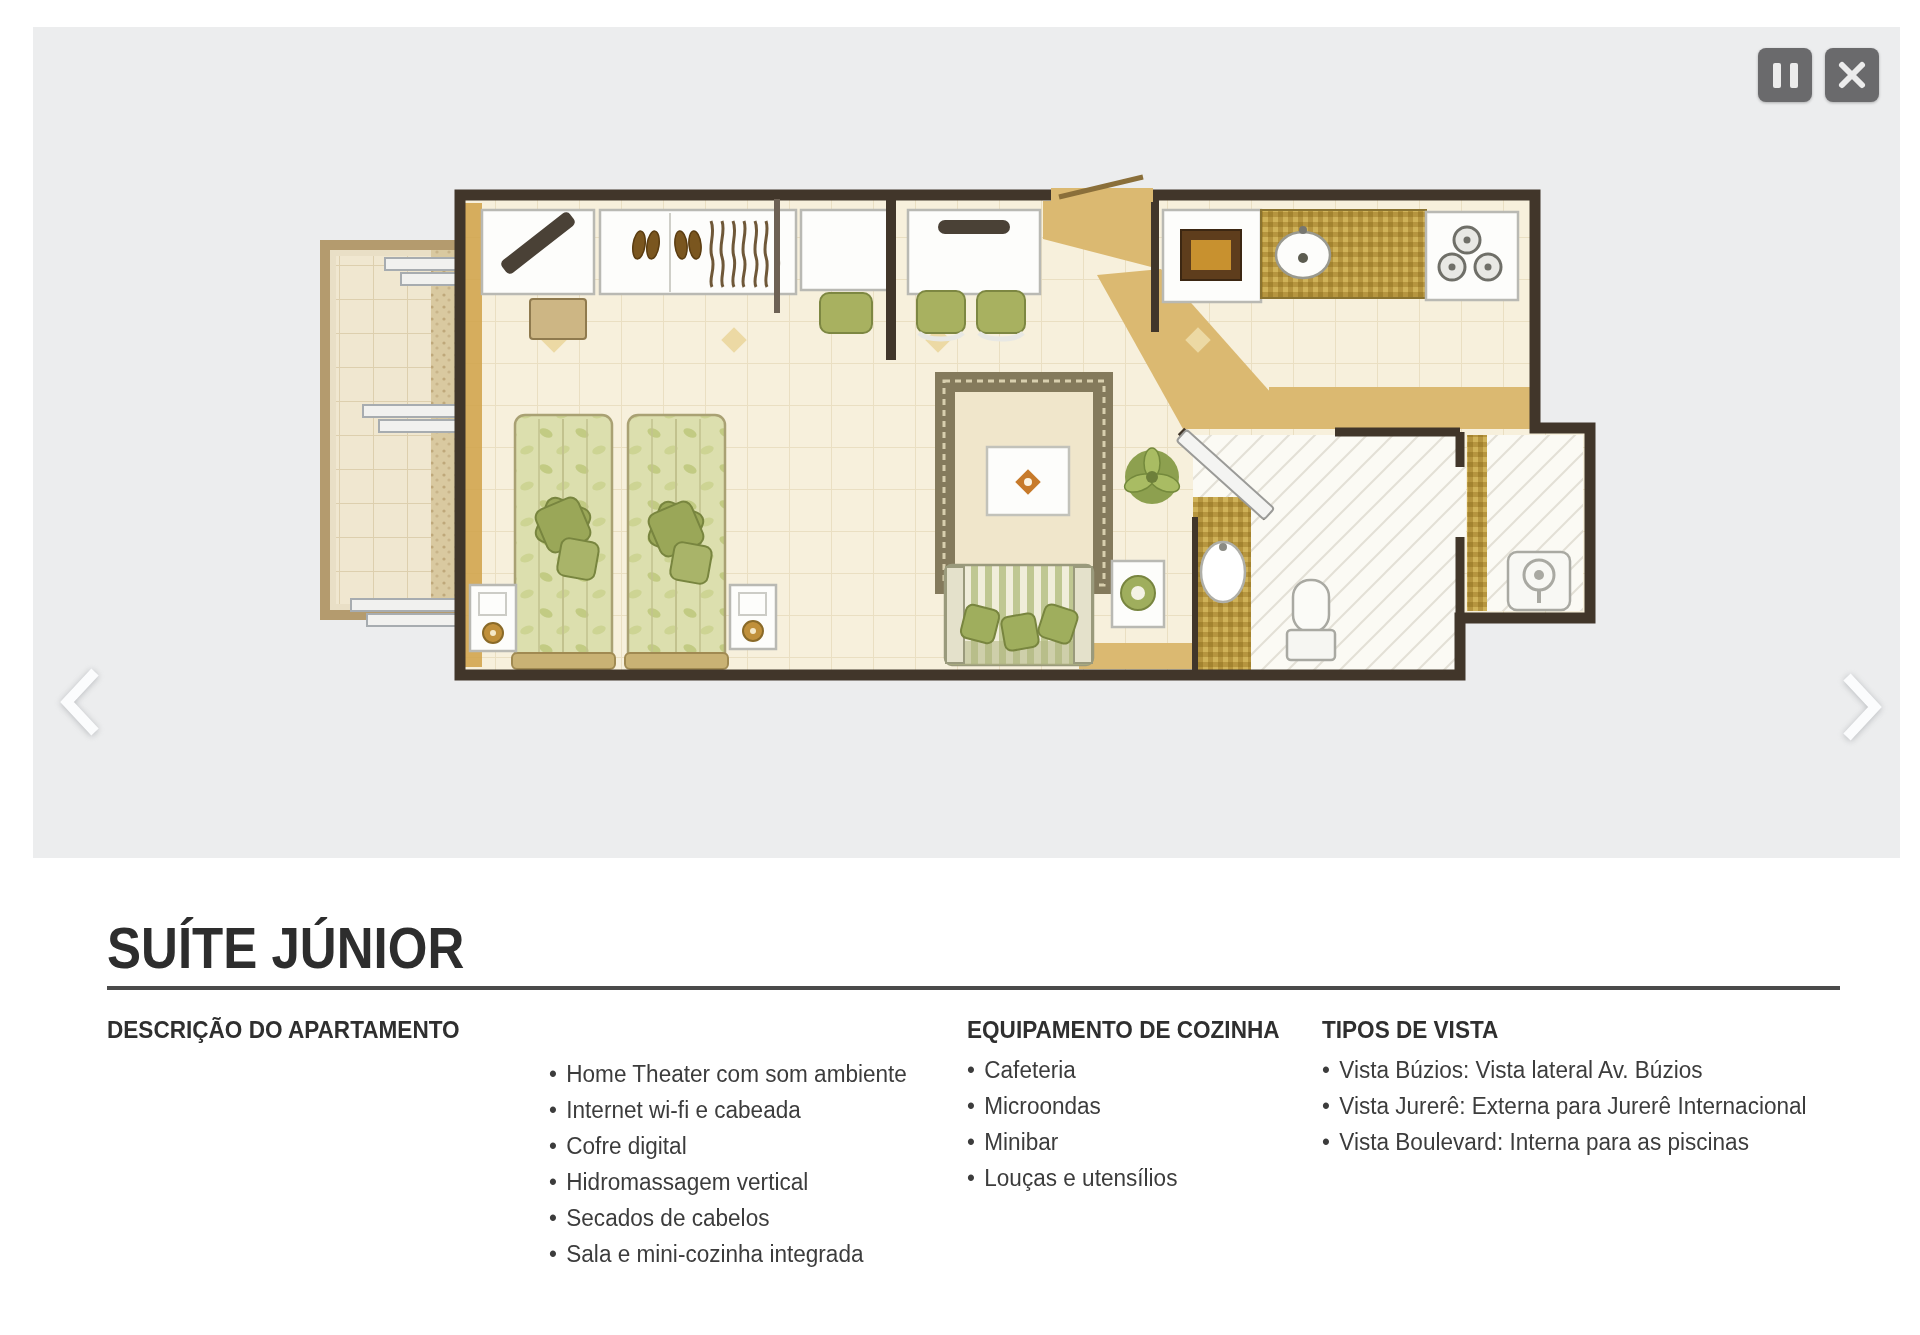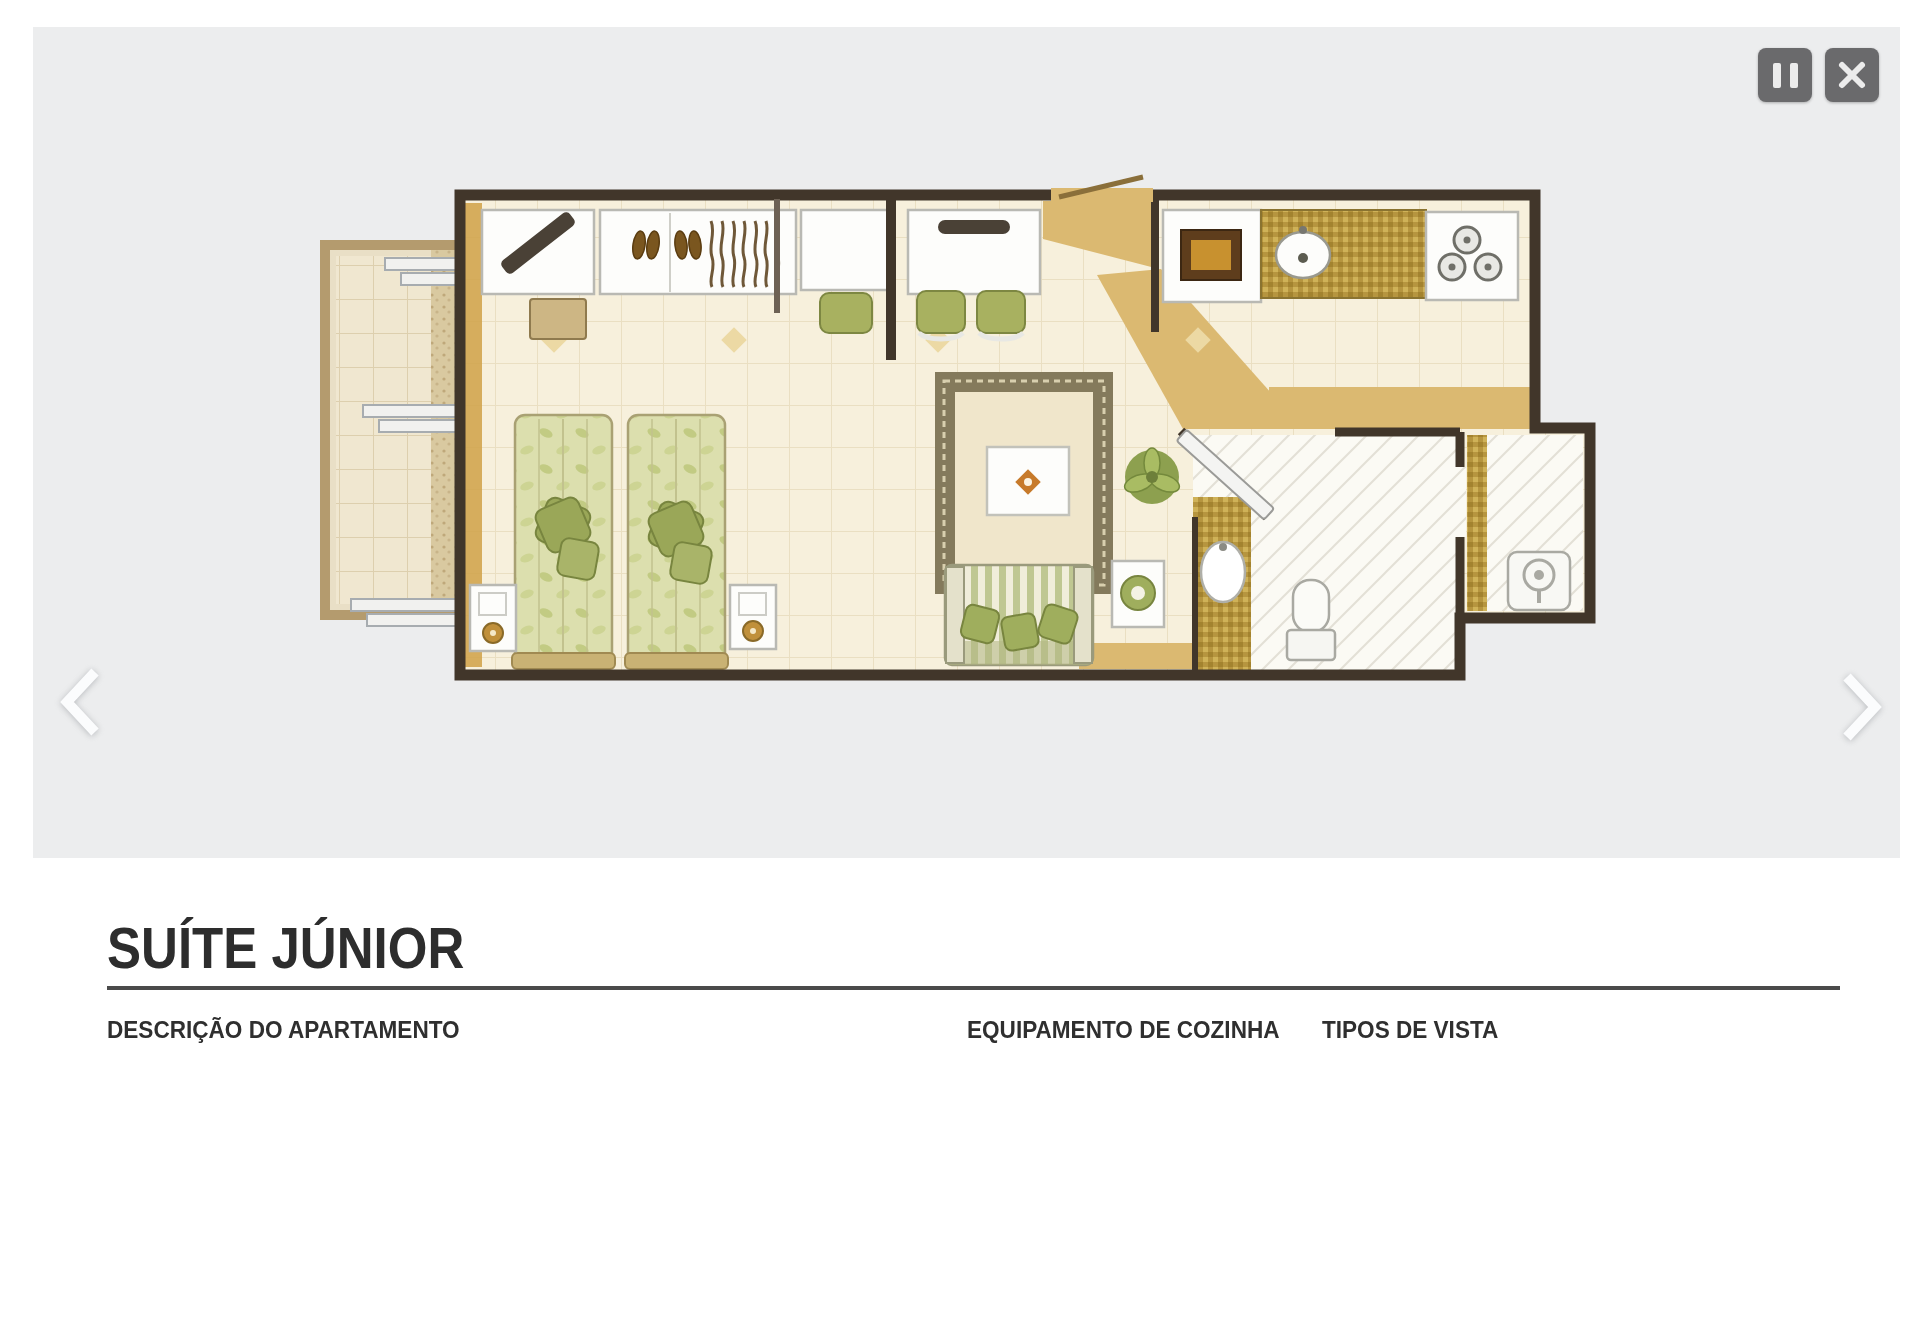--- a/index.html
+++ b/index.html
@@ -306,21 +306,42 @@
 </div>
 
 <div class="content">
   <h1 class="title">SUÍTE JÚNIOR</h1>
   <div class="rule"></div>
 
   <div class="col col1">
     <h3>DESCRIÇÃO DO APARTAMENTO</h3>
   </div>
 
+  <div class="col col2">
+    <ul>
+      <li>Home Theater com som ambiente</li>
+      <li>Internet wi-fi e cabeada</li>
+      <li>Cofre digital</li>
+      <li>Hidromassagem vertical</li>
+      <li>Secados de cabelos</li>
+      <li>Sala e mini-cozinha integrada</li>
+    </ul>
+  </div>
 
   <div class="col col3">
     <h3>EQUIPAMENTO DE COZINHA</h3>
+    <ul>
+      <li>Cafeteria</li>
+      <li>Microondas</li>
+      <li>Minibar</li>
+      <li>Louças e utensílios</li>
+    </ul>
   </div>
 
   <div class="col col4">
     <h3>TIPOS DE VISTA</h3>
+    <ul>
+      <li>Vista Búzios: Vista lateral Av. Búzios</li>
+      <li>Vista Jurerê: Externa para Jurerê Internacional</li>
+      <li>Vista Boulevard: Interna para as piscinas</li>
+    </ul>
   </div>
 </div>
 
 </body></html>

